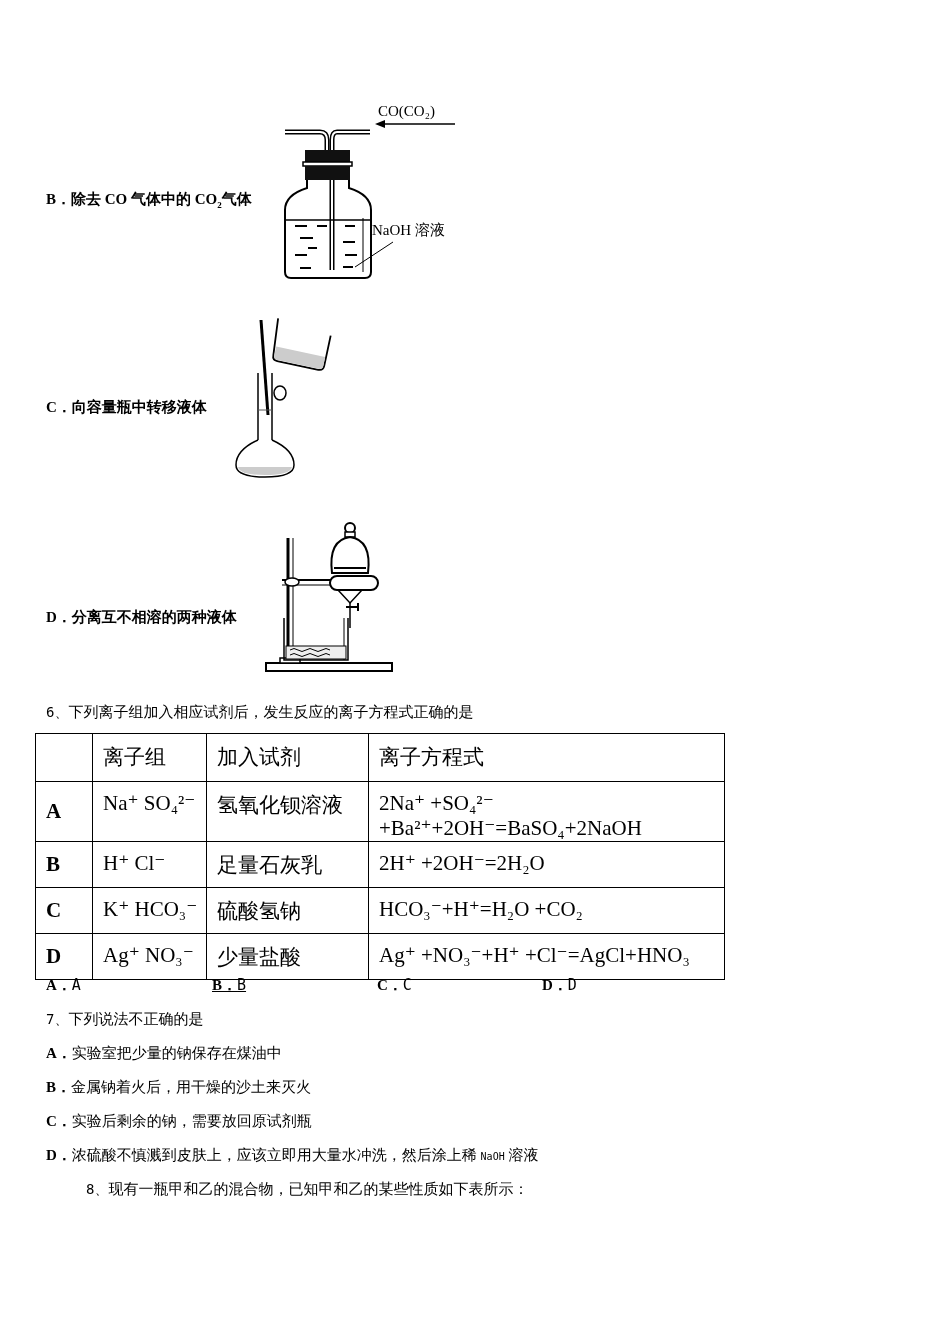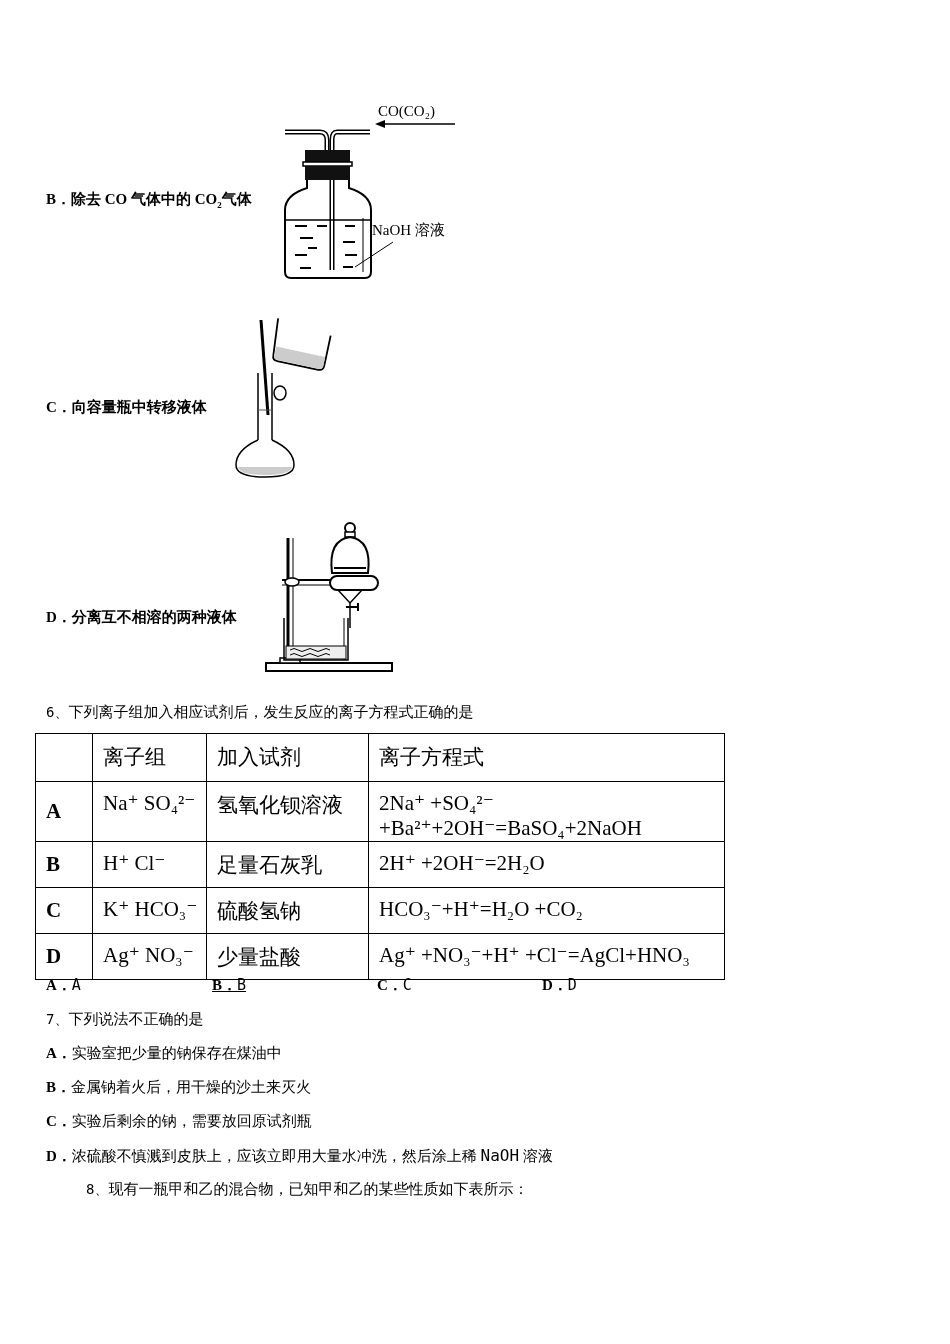--- a/index.html
+++ b/index.html
@@ -11,21 +11,21 @@
   .q { font-size: 15px; white-space: nowrap; text-align: right; }
   .q .num { font-family: "DejaVu Sans Mono", monospace; font-size: 14px; }
   table.tbl { position: absolute; left: 35px; top: 733px; border-collapse: collapse;
               font-size: 21px; }
   table.tbl td { border: 1px solid #000; height: 46px; vertical-align: top;
                  padding: 9px 0 0 10px; box-sizing: border-box; }
   table.tbl td.key { font-weight: bold; vertical-align: middle; padding-top: 0; }
   .chem { font-weight: normal; }
   sup, sub { font-size: 9px; line-height: 0; }
   .choices span { position: absolute; font-size: 15px; white-space: nowrap; }
-  .mono { font-family: "DejaVu Sans Mono", monospace; font-size: 16px; font-weight: normal; }
+  .mono { font-family: "DejaVu Sans Mono", monospace; font-size: 10px; font-weight: normal; }
   svg { position: absolute; }
 </style>
 </head>
 <body>
 
 <div class="abs opt-label" style="left:46px; top:190px;">
   <b>B．</b><b>除去 CO 气体中的 CO</b><b><sub>2</sub></b><b>气体</b>
 </div>
 <svg style="left:275px; top:100px;" width="200" height="185" viewBox="0 0 200 185">
 

